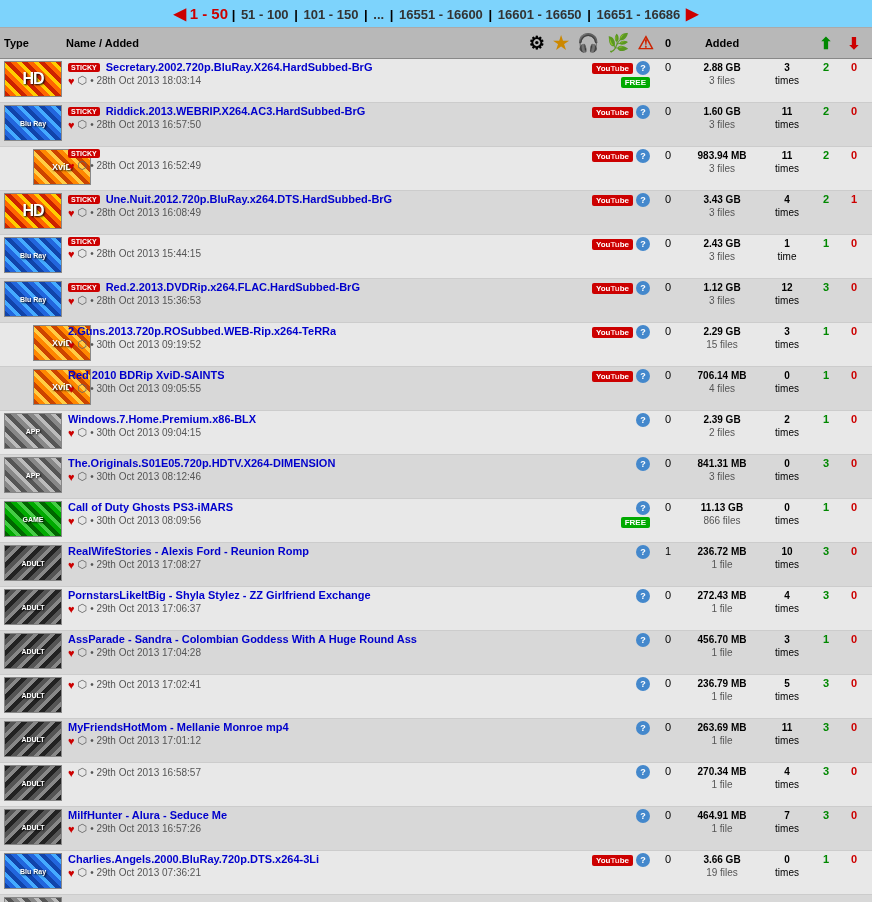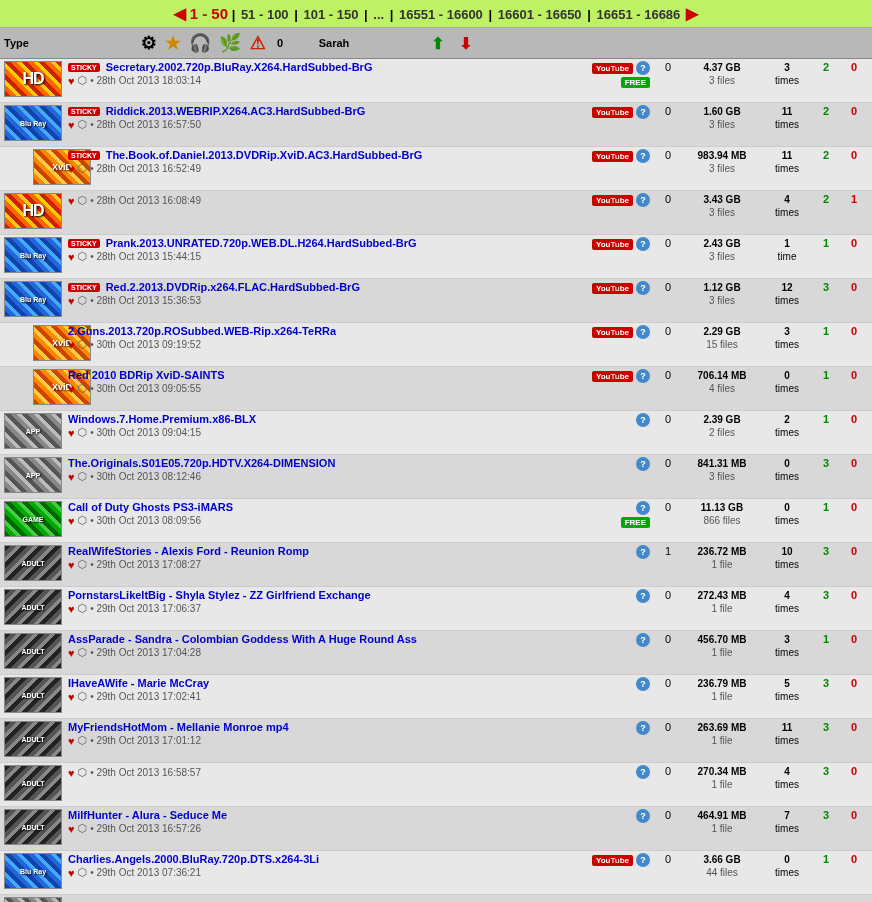--- a/index.html
+++ b/index.html
@@ -1,19 +1,19 @@
 <!DOCTYPE html>
 <html><head>
   <meta charset="utf-8">
   <style>
     * { margin: 0; padding: 0; box-sizing: border-box; }
     body { font-family: Arial, sans-serif; font-size: 11px; background: #c0c0c0; width: 872px; }
 
     .pagination-bar {
-      background: #bef264;
+      background: #7dd3fc;
       text-align: center;
       padding: 4px 0;
       border-bottom: 1px solid #aaa;
       font-size: 13px;
       font-weight: bold;
     }
     .pagination-bar .current { color: #cc0000; font-size: 15px; }
     .pagination-bar a, .pagination-bar .page-link {
       color: #333;
       text-decoration: none;
@@ -307,30 +307,31 @@
   <a class="page-link">16551 - 16600</a>
   <span> | </span>
   <a class="page-link">16601 - 16650</a>
   <span> | </span>
   <a class="page-link">16651 - 16686</a>
   <span class="arrow"> ▶</span>
 </div>
 
 <div class="header-row">
   <div class="col-type">Type</div>
+  <div style="flex:1;">Name / Added</div>
 
   <div style="width:200px; display:flex; align-items:center; justify-content:flex-end; gap:8px;">
     <span style="font-size:18px;">⚙</span>
     <span style="font-size:18px; color:#cc8800;">★</span>
     <span style="font-size:18px; color:#4466cc;">🎧</span>
     <span style="font-size:18px; color:#44aa44;">🌿</span>
     <span style="font-size:18px; color:#cc2200;">⚠</span>
   </div>
   <div class="col-zero">0</div>
-  <div class="col-size">Sarah</div>
+  <div class="col-size">Added</div>
   <div class="col-times"></div>
   <div class="col-seed" style="color:#008800; font-size:16px;">⬆</div>
   <div class="col-leech" style="color:#cc0000; font-size:16px;">⬇</div>
 </div>
 
 <div id="torrent-list">
     <div class="torrent-row">
     <div class="type-img-container">
       <div class="stripe-hd">
           <span style="font-size:16px;letter-spacing:-1px;">HD</span>
@@ -349,21 +350,21 @@
     </div>
     <div style="display:flex; flex-direction:column; align-items:flex-end; gap:2px; width:70px; flex-shrink:0; margin-right:4px;">
       <div class="action-row">
         <span class="yt-btn">You<span style="color:#ffcccc;">Tu</span>be</span>
         <span class="info-btn">?</span>
       </div>
       <span class="free-btn">FREE</span>
     </div>
     <div class="col-data">0</div>
     <div class="col-size-data">
-      <span><strong>4.37 GB</strong></span><br>
+      <span><strong>2.88 GB</strong></span><br>
       <span class="files-text">3 files</span>
     </div>
     <div class="col-times-data">
       <strong>3</strong><br>
       <span>times</span>
     </div>
     <div class="col-seed-data">2</div>
     <div class="col-leech-data">0</div>
   </div>
     <div class="torrent-row">
@@ -404,21 +405,20 @@
   </div>
     <div class="torrent-row">
     <div class="type-img-container">
       <div class="stripe-xvid">
           <span style="font-size:9px;">XviD</span>
         </div>
     </div>
     <div class="torrent-info">
       <div style="display:flex; align-items:center; gap:3px; flex-wrap:wrap;">
         <span class="sticky-badge">stIcKY</span>
-        <a class="torrent-name">The.Book.of.Daniel.2013.DVDRip.XviD.AC3.HardSubbed-BrG</a>
       </div>
       <div class="torrent-meta">
         <span class="heart-icon">♥</span>
         <span class="magnet-icon">⬡</span>
         <span>• 28th Oct 2013 16:52:49</span>
       </div>
     </div>
     <div style="display:flex; flex-direction:column; align-items:flex-end; gap:2px; width:70px; flex-shrink:0; margin-right:4px;">
       <div class="action-row">
         <span class="yt-btn">You<span style="color:#ffcccc;">Tu</span>be</span>
@@ -438,20 +438,24 @@
     <div class="col-seed-data">2</div>
     <div class="col-leech-data">0</div>
   </div>
     <div class="torrent-row">
     <div class="type-img-container">
       <div class="stripe-hd">
           <span style="font-size:16px;letter-spacing:-1px;">HD</span>
         </div>
     </div>
     <div class="torrent-info">
+      <div style="display:flex; align-items:center; gap:3px; flex-wrap:wrap;">
+        <span class="sticky-badge">stIcKY</span>
+        <a class="torrent-name">Une.Nuit.2012.720p.BluRay.x264.DTS.HardSubbed-BrG</a>
+      </div>
       <div class="torrent-meta">
         <span class="heart-icon">♥</span>
         <span class="magnet-icon">⬡</span>
         <span>• 28th Oct 2013 16:08:49</span>
       </div>
     </div>
     <div style="display:flex; flex-direction:column; align-items:flex-end; gap:2px; width:70px; flex-shrink:0; margin-right:4px;">
       <div class="action-row">
         <span class="yt-btn">You<span style="color:#ffcccc;">Tu</span>be</span>
         <span class="info-btn">?</span>
@@ -472,21 +476,20 @@
   </div>
     <div class="torrent-row">
     <div class="type-img-container">
       <div class="stripe-bluray">
           <span style="font-size:7px;">Blu Ray</span>
         </div>
     </div>
     <div class="torrent-info">
       <div style="display:flex; align-items:center; gap:3px; flex-wrap:wrap;">
         <span class="sticky-badge">stIcKY</span>
-        <a class="torrent-name">Prank.2013.UNRATED.720p.WEB.DL.H264.HardSubbed-BrG</a>
       </div>
       <div class="torrent-meta">
         <span class="heart-icon">♥</span>
         <span class="magnet-icon">⬡</span>
         <span>• 28th Oct 2013 15:44:15</span>
       </div>
     </div>
     <div style="display:flex; flex-direction:column; align-items:flex-end; gap:2px; width:70px; flex-shrink:0; margin-right:4px;">
       <div class="action-row">
         <span class="yt-btn">You<span style="color:#ffcccc;">Tu</span>be</span>
@@ -830,24 +833,20 @@
     <div class="col-seed-data">1</div>
     <div class="col-leech-data">0</div>
   </div>
     <div class="torrent-row">
     <div class="type-img-container">
       <div class="stripe-adult">
           <span style="font-size:7px;">ADULT</span>
         </div>
     </div>
     <div class="torrent-info">
-      <div style="display:flex; align-items:center; gap:3px; flex-wrap:wrap;">
-
-        <a class="torrent-name">IHaveAWife - Marie McCray</a>
-      </div>
       <div class="torrent-meta">
         <span class="heart-icon">♥</span>
         <span class="magnet-icon">⬡</span>
         <span>• 29th Oct 2013 17:02:41</span>
       </div>
     </div>
     <div style="display:flex; flex-direction:column; align-items:flex-end; gap:2px; width:70px; flex-shrink:0; margin-right:4px;">
       <div class="action-row">
 
         <span class="info-btn">?</span>
@@ -990,21 +989,21 @@
     <div style="display:flex; flex-direction:column; align-items:flex-end; gap:2px; width:70px; flex-shrink:0; margin-right:4px;">
       <div class="action-row">
         <span class="yt-btn">You<span style="color:#ffcccc;">Tu</span>be</span>
         <span class="info-btn">?</span>
       </div>
 
     </div>
     <div class="col-data">0</div>
     <div class="col-size-data">
       <span><strong>3.66 GB</strong></span><br>
-      <span class="files-text">44 files</span>
+      <span class="files-text">19 files</span>
     </div>
     <div class="col-times-data">
       <strong>0</strong><br>
       <span>times</span>
     </div>
     <div class="col-seed-data">1</div>
     <div class="col-leech-data">0</div>
   </div>
     <div class="torrent-row">
     <div class="type-img-container">

